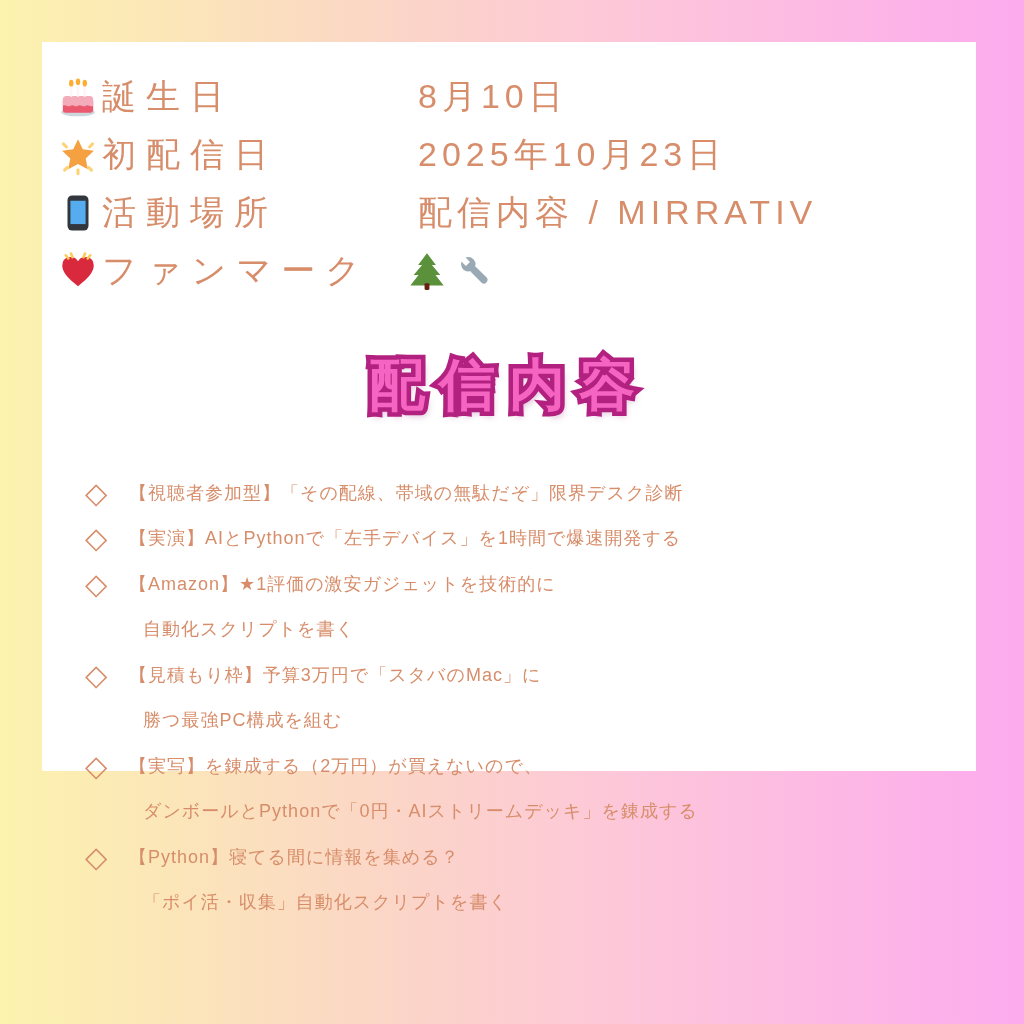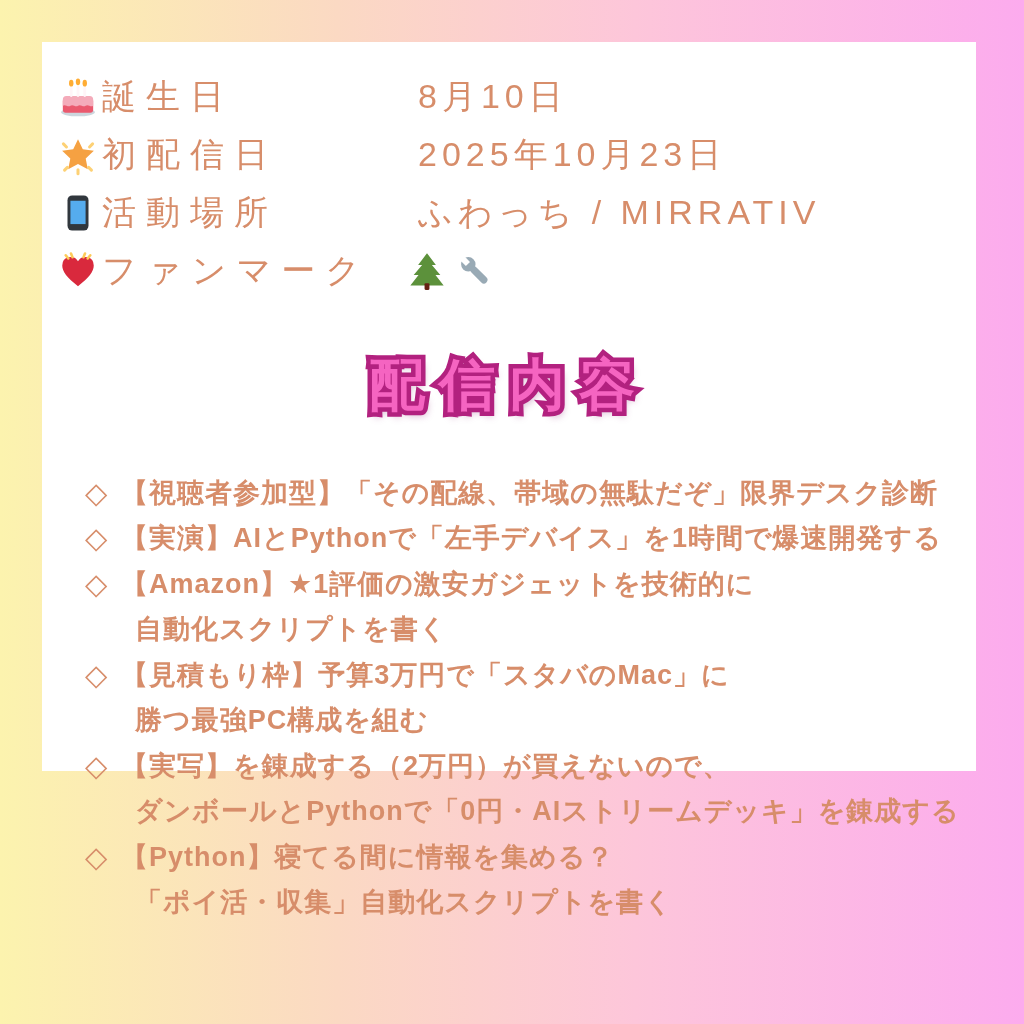--- a/index.html
+++ b/index.html
@@ -51,21 +51,21 @@
   }
   .title-fill{
     position:absolute;left:0;right:0;top:0;
     color:var(--title-fill);
   }
   
   .list{margin-top:36px;padding-left:43px;color:var(--text);}
   .line{display:flex;align-items:center;height:45.5px;white-space:nowrap;}
   .bullet{width:36px;flex:0 0 36px;font-size:29px;font-weight:300;}
   .line.cont{padding-left:50px;}
-  .ltext{font-size:27px;font-weight:700;letter-spacing:1px;}
+  .ltext{font-size:18px;font-weight:400;letter-spacing:1px;margin-left:8px;}
 </style>
 </head>
 <body>
 
 <div class="card">
 
   <div class="profile">
 
     <div class="prow">
       <span class="icon-box">
@@ -103,21 +103,21 @@
     </div>
 
     <div class="prow">
       <span class="icon-box">
         <svg viewBox="0 0 36 36" aria-hidden="true">
           <rect x="9" y="3" width="18" height="30" rx="4" fill="#31373d"></rect>
           <rect x="11.5" y="7.5" width="13" height="20" fill="#55acee"></rect>
         </svg>
       </span>
       <span class="plabel">活動場所</span>
-      <span class="pvalue">ふわっち / MIRRATIV</span>
+      <span class="pvalue">配信内容 / MIRRATIV</span>
     </div>
 
     <div class="prow">
       <span class="icon-box">
         <svg viewBox="0 0 36 36" aria-hidden="true">
           <path d="M18 31C8.6 23.5 4.5 18.4 4.5 13.2a7.2 7.2 0 0 1 13.5-3.5A7.2 7.2 0 0 1 31.5 13.2c0 5.2-4.1 10.3-13.5 17.8z" fill="#d9293d"></path>
           <g stroke="#fdcb58" stroke-width="2.2" stroke-linecap="round" fill="none">
             <path d="M7.5 4.5l2.2 2.8"></path>
             <path d="M12 3l1.3 3.2"></path>
             <path d="M28.5 4.5l-2.2 2.8"></path>

